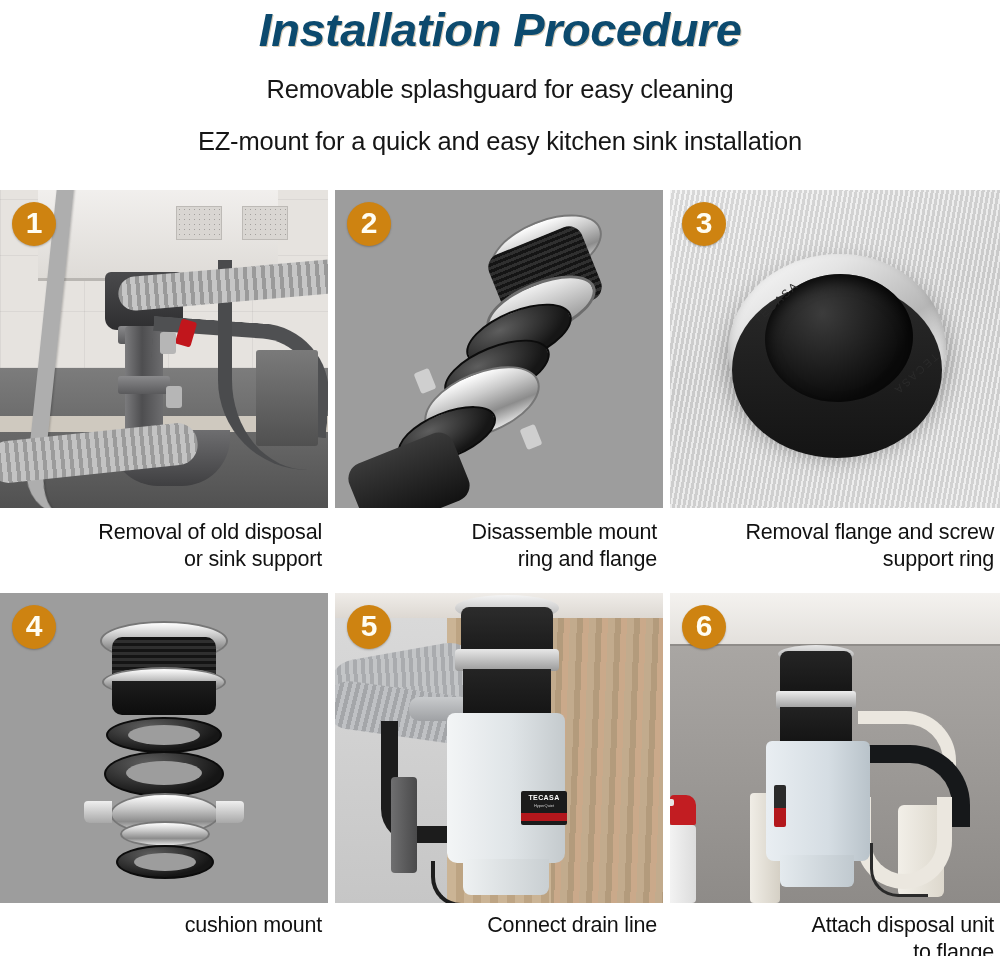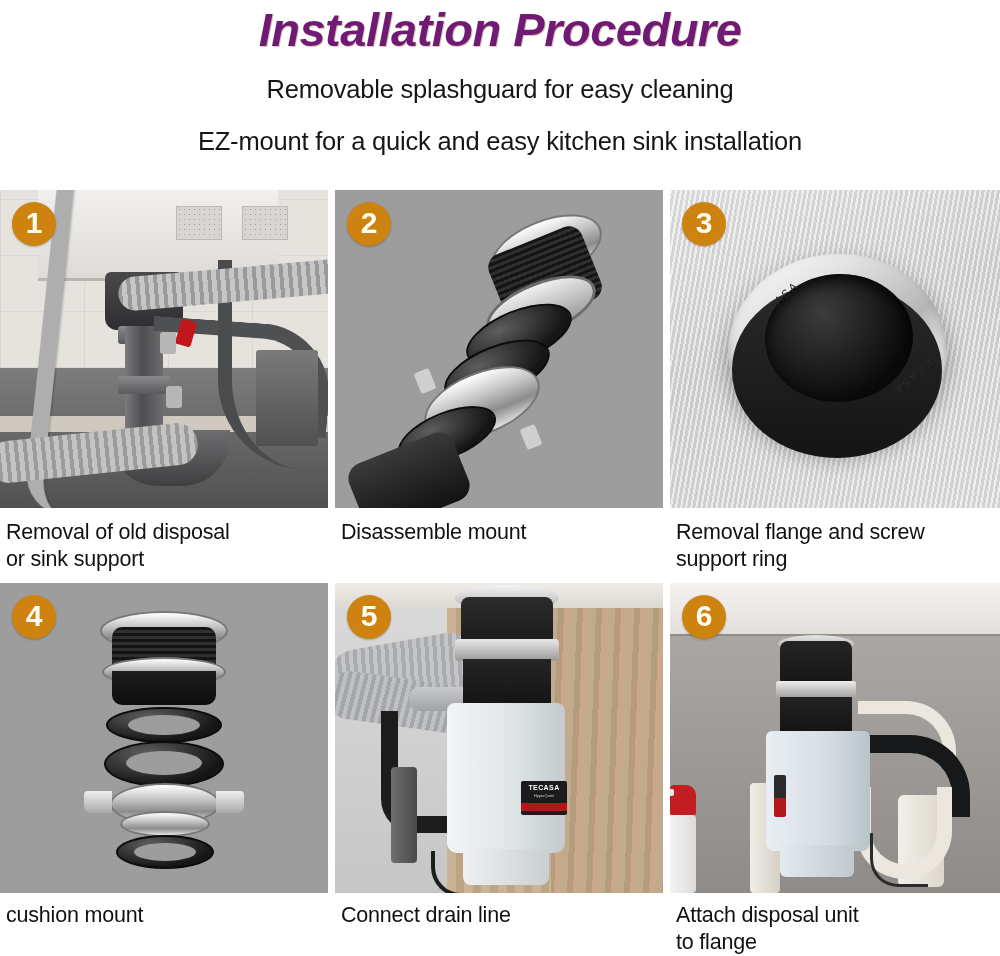--- a/index.html
+++ b/index.html
@@ -10,21 +10,21 @@
     overflow: hidden;
   }
   .page { position: relative; width: 1000px; height: 956px; background:#fff; }
 
   
   .header { padding-top: 2px; text-align: center; }
   .main-title {
     font-size: 47px;
     font-weight: bold;
     font-style: italic;
-    color: #701a75;
+    color: #0c4a6e;
     letter-spacing: -0.5px;
     line-height: 56px;
     text-shadow: 1px 1px 0 rgba(120,80,10,.30);
   }
   .subtitle {
     font-size: 25.5px;
     color: #161616;
     line-height: 36px;
     letter-spacing: -0.2px;
   }
@@ -43,26 +43,26 @@
   .cell { width: 100%; }
   .photo {
     position: relative;
     width: 100%;
     height: 318px;
     overflow: hidden;
     background: #9d9d9d;
   }
   .cell.row2 .photo { height: 310px; }
   .caption {
-    text-align: left;
+    text-align: right;
     font-size: 21.5px;
     line-height: 27px;
     color: #111111;
     letter-spacing: -0.2px;
-    padding: 11px 6px 10px 6px;
+    padding: 11px 6px 20px 6px;
   }
   .cell.row2 .caption { padding-top: 9px; }
 
   
   .badge {
     position: absolute; top: 12px; left: 12px;
     width: 44px; height: 44px; border-radius: 50%;
     background: #ce8311;
     color: #fffdf2;
     font-size: 30px; font-weight: bold;
@@ -463,20 +463,21 @@
         <div class="part" style="left:82px; top:180px; width:16px; height:22px; background:#cfcfcf; border-radius:3px; transform:rotate(-22deg);"></div>
         <div class="part" style="left:188px; top:236px; width:16px; height:22px; background:#cfcfcf; border-radius:3px; transform:rotate(-22deg);"></div>
         <div class="part ring-black" style="left:60px; top:222px; width:104px; height:46px; transform:rotate(-22deg);"></div>
         <div class="part" style="left:18px; top:256px; width:112px; height:72px; background:linear-gradient(180deg,#3a3a3a,#121212); border-radius:16px; transform:rotate(-22deg);"></div>
         <div class="badge">
           <span>2</span>
         </div>
       </div>
       <div class="caption">
         <div>Disassemble mount</div>
+        <div>ring and flange</div>
       </div>
     </div>
 
     <div class="cell row1">
       <div class="photo p3">
         <div class="flange-body"></div>
         <div class="flange-outer"></div>
         <div class="flange-inner"></div>
         <div class="brandtop">TECASA</div>
         <div class="brandbot">TECASA</div>

